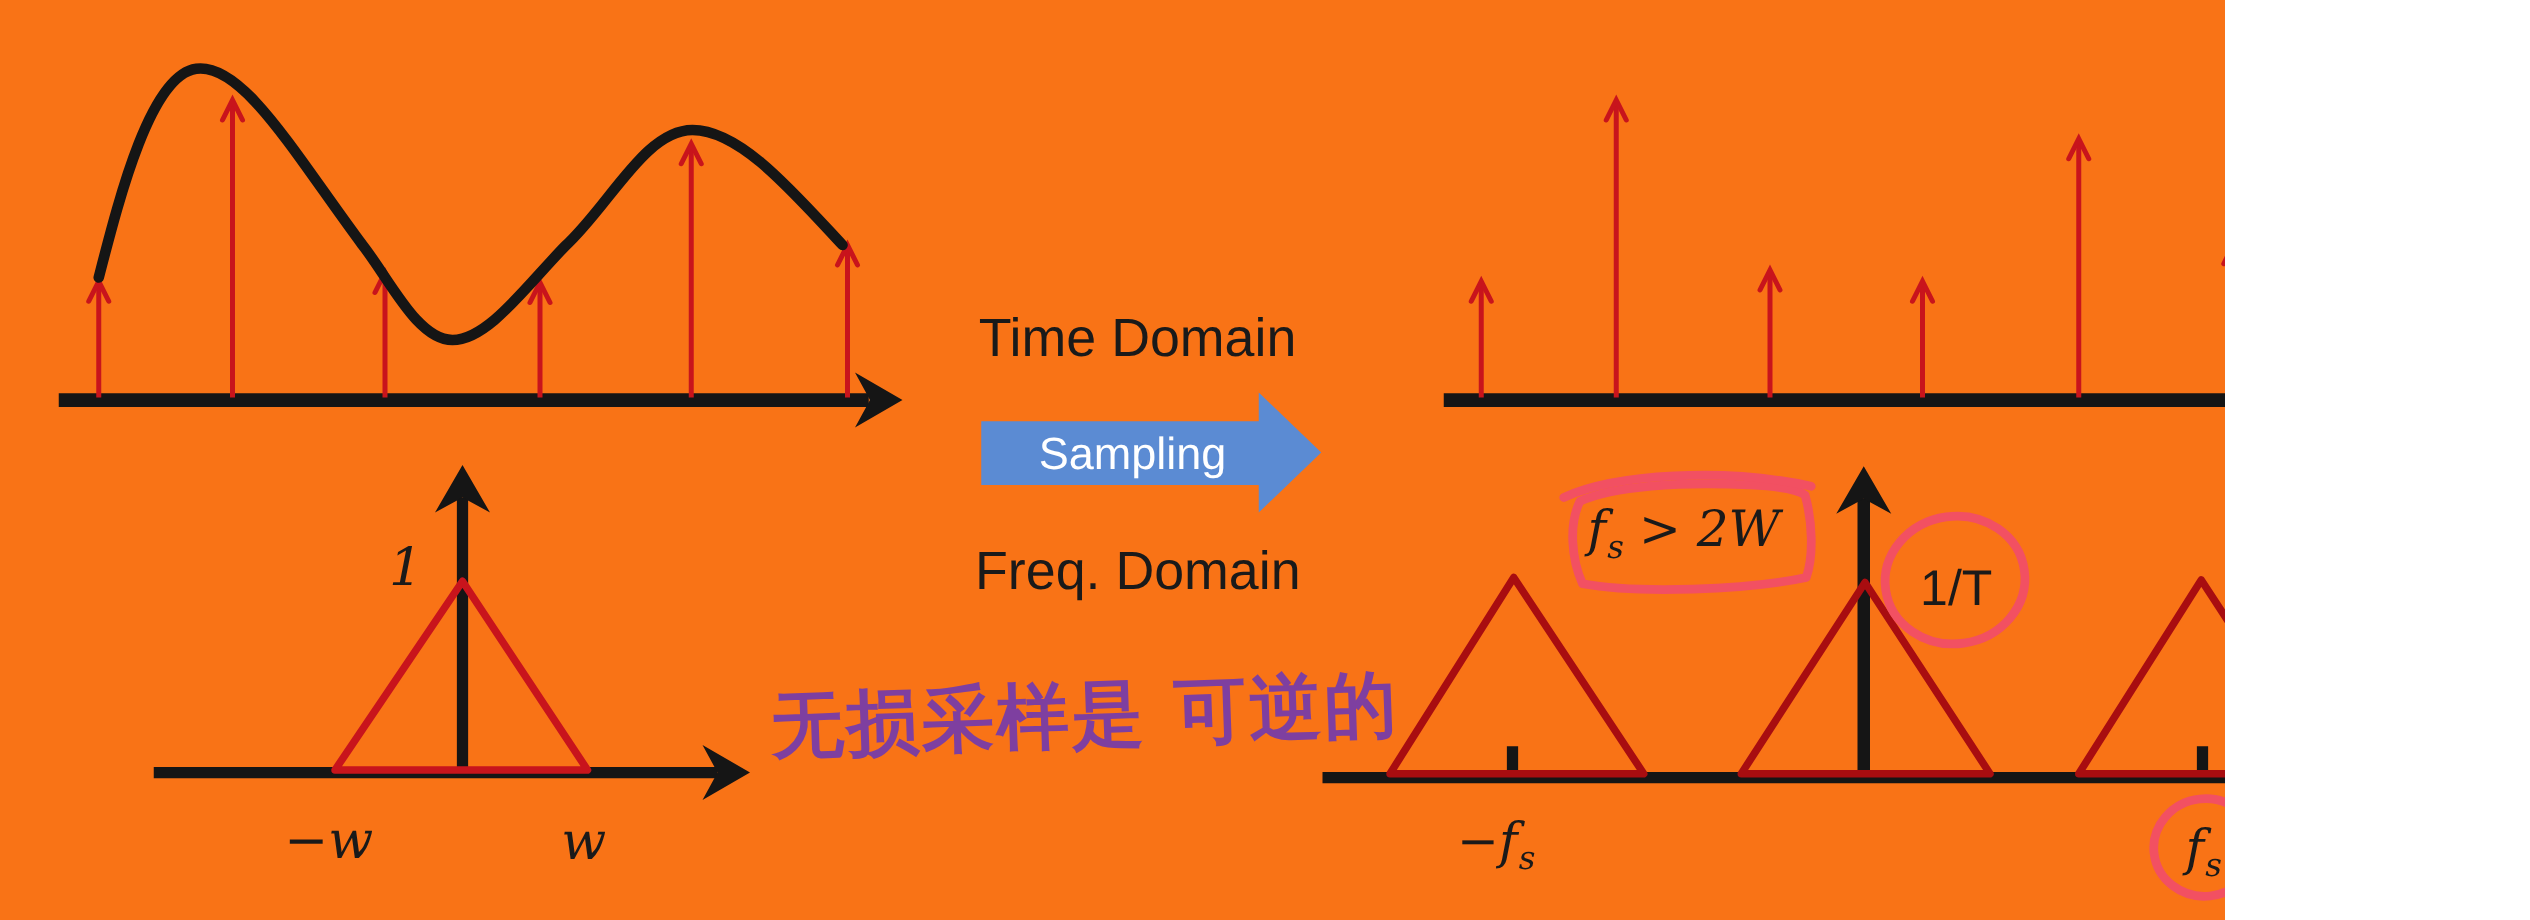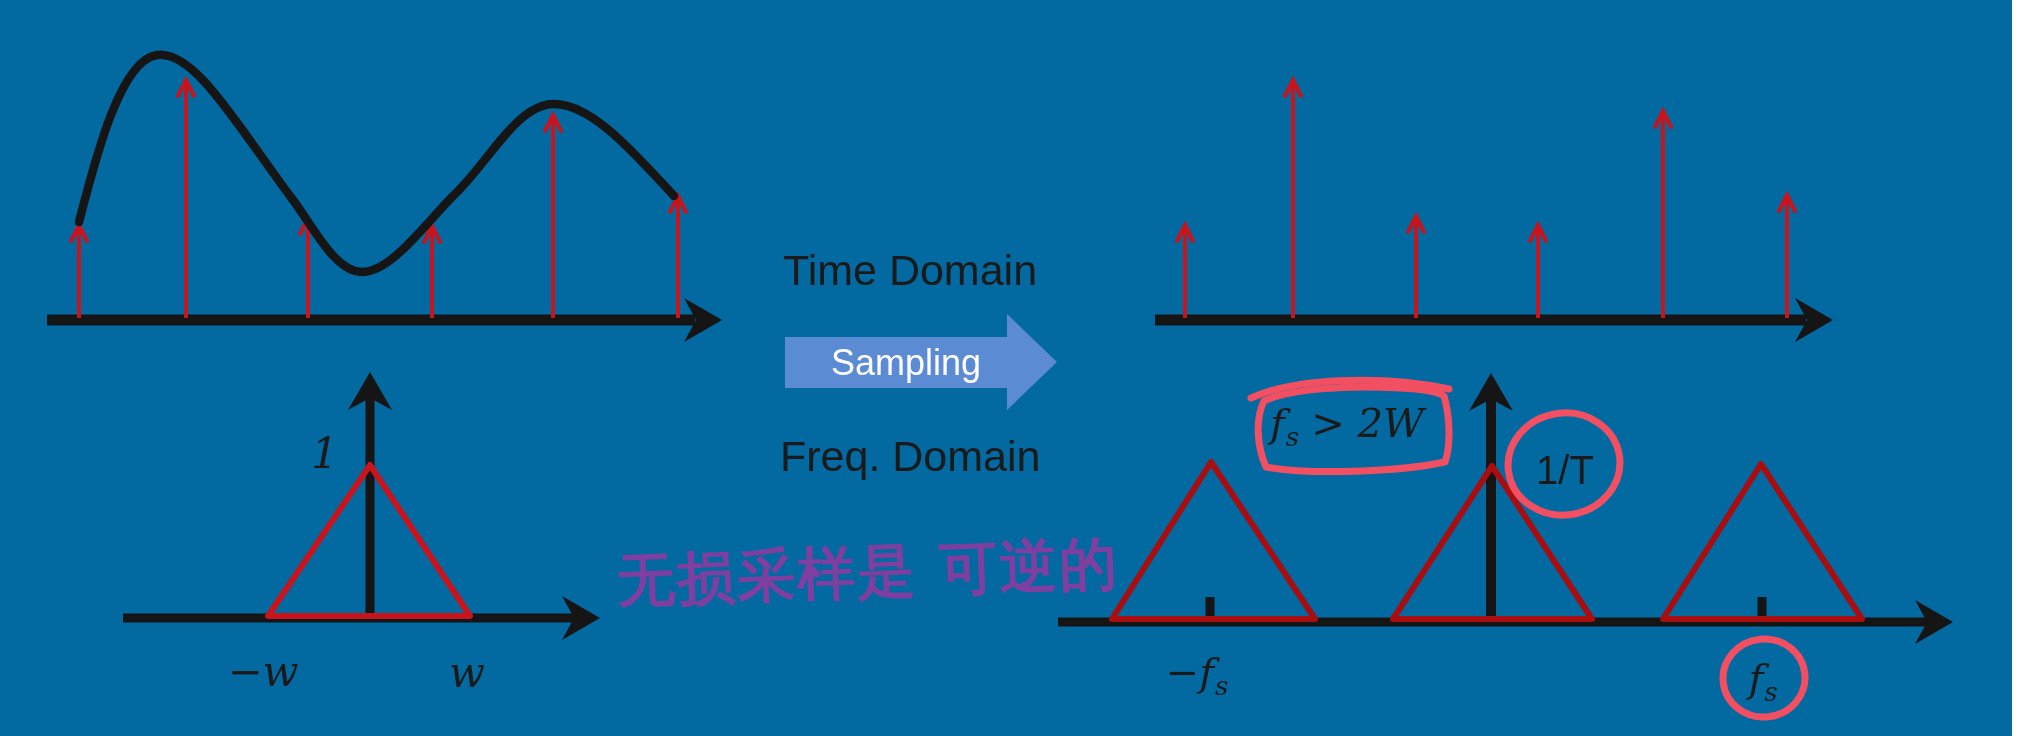--- a/index.html
+++ b/index.html
@@ -1,16 +1,16 @@
 <!DOCTYPE html>
 <html style="--ink: #151515; --text: #1A1A1A; --red-bright: #C8141C; --red-dark: #A80D10; --pink: #F25062; --purple: #7E3FA0; --blue: #5B8BD3;"><head>
 <meta charset="utf-8">
 <style>
   html,body{margin:0;padding:0;background:#fff;}
-  #stage{position:relative;width:2012px;height:736px;background:#0369a1;overflow:hidden;
+  #stage{position:relative;width:1780px;height:736px;background:#f97316;overflow:hidden;
          font-family:"Liberation Sans",sans-serif;}
   svg{position:absolute;left:0;top:0;}
   .axis{stroke:var(--ink);stroke-linecap:butt;fill:none;}
   .axis-head{fill:var(--ink);stroke:none;}
   .curve{stroke:var(--ink);stroke-width:8.5;fill:none;stroke-linecap:round;}
   .stem{stroke:var(--red-bright);stroke-width:4;}
   .stem-head{stroke:var(--red-bright);stroke-width:4;fill:none;stroke-linecap:round;}
   .tri-bright{stroke:var(--red-bright);stroke-width:6;fill:none;stroke-linejoin:round;}
   .tri-dark{stroke:var(--red-dark);stroke-width:6;fill:none;stroke-linejoin:round;}
   .tick{stroke:var(--ink);stroke-width:9;}

